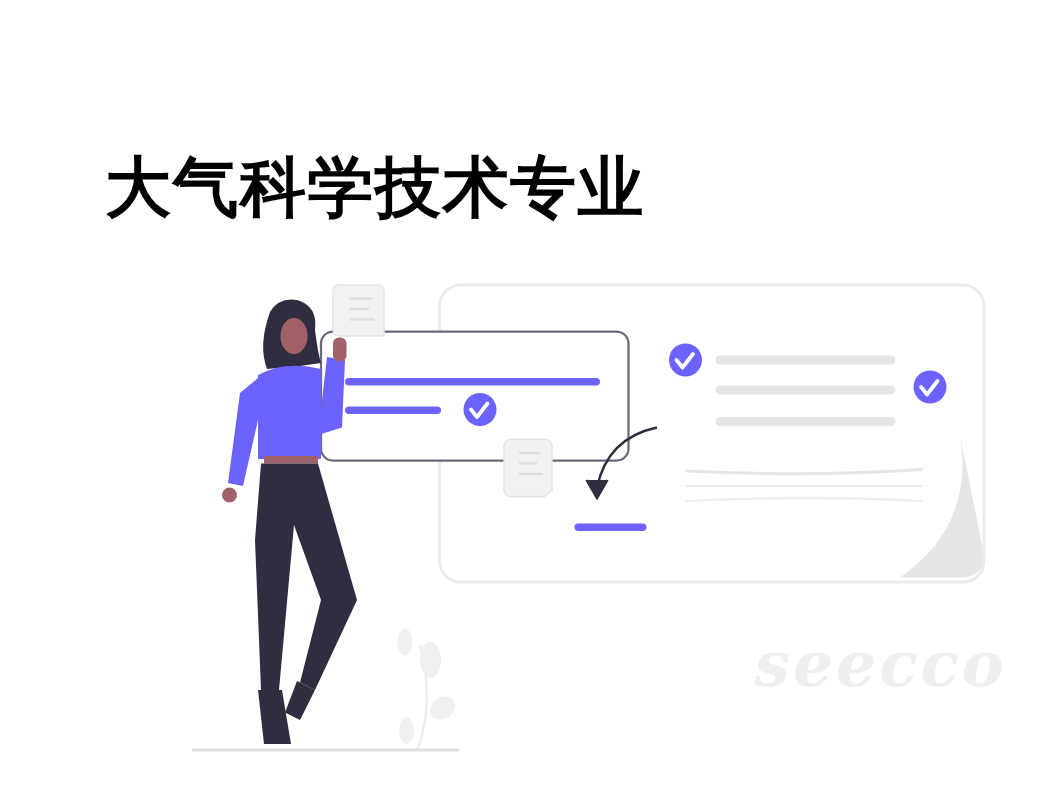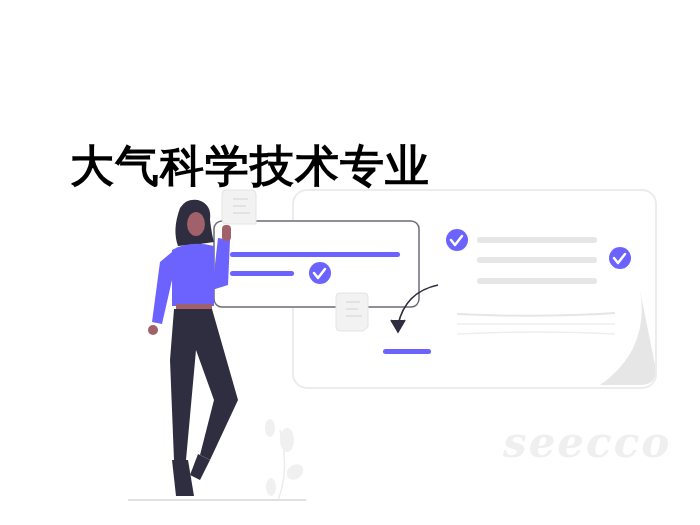--- a/index.html
+++ b/index.html
@@ -1,17 +1,17 @@
 <!DOCTYPE html>
 <html><head>
 <meta charset="utf-8">
 <style>
   html, body { margin:0; padding:0; background:#ffffff; }
   body { width:700px; height:525px; position:relative; overflow:hidden; font-family:"DejaVu Sans", sans-serif; }
-  .title { position:absolute; left:70px; top:100px; font-size:44px; font-weight:bold; color:#000; letter-spacing:1px; line-height:52px; white-space:nowrap;margin-top:40px; }
+  .title { position:absolute; left:70px; top:100px; font-size:44px; font-weight:bold; color:#000; letter-spacing:1px; line-height:52px; white-space:nowrap; }
   .art { position:absolute; left:0; top:0; }
   .watermark { position:absolute; left:503px; top:418px; font-family:"DejaVu Serif", serif; font-style:italic; font-weight:bold; font-size:42px; color:#efefef; letter-spacing:2px; }
 </style>
 </head>
 <body>
 
 <div class="title">大气科学技术专业</div>
 
 <svg class="art" width="700" height="525" viewBox="0 0 700 525">
 

